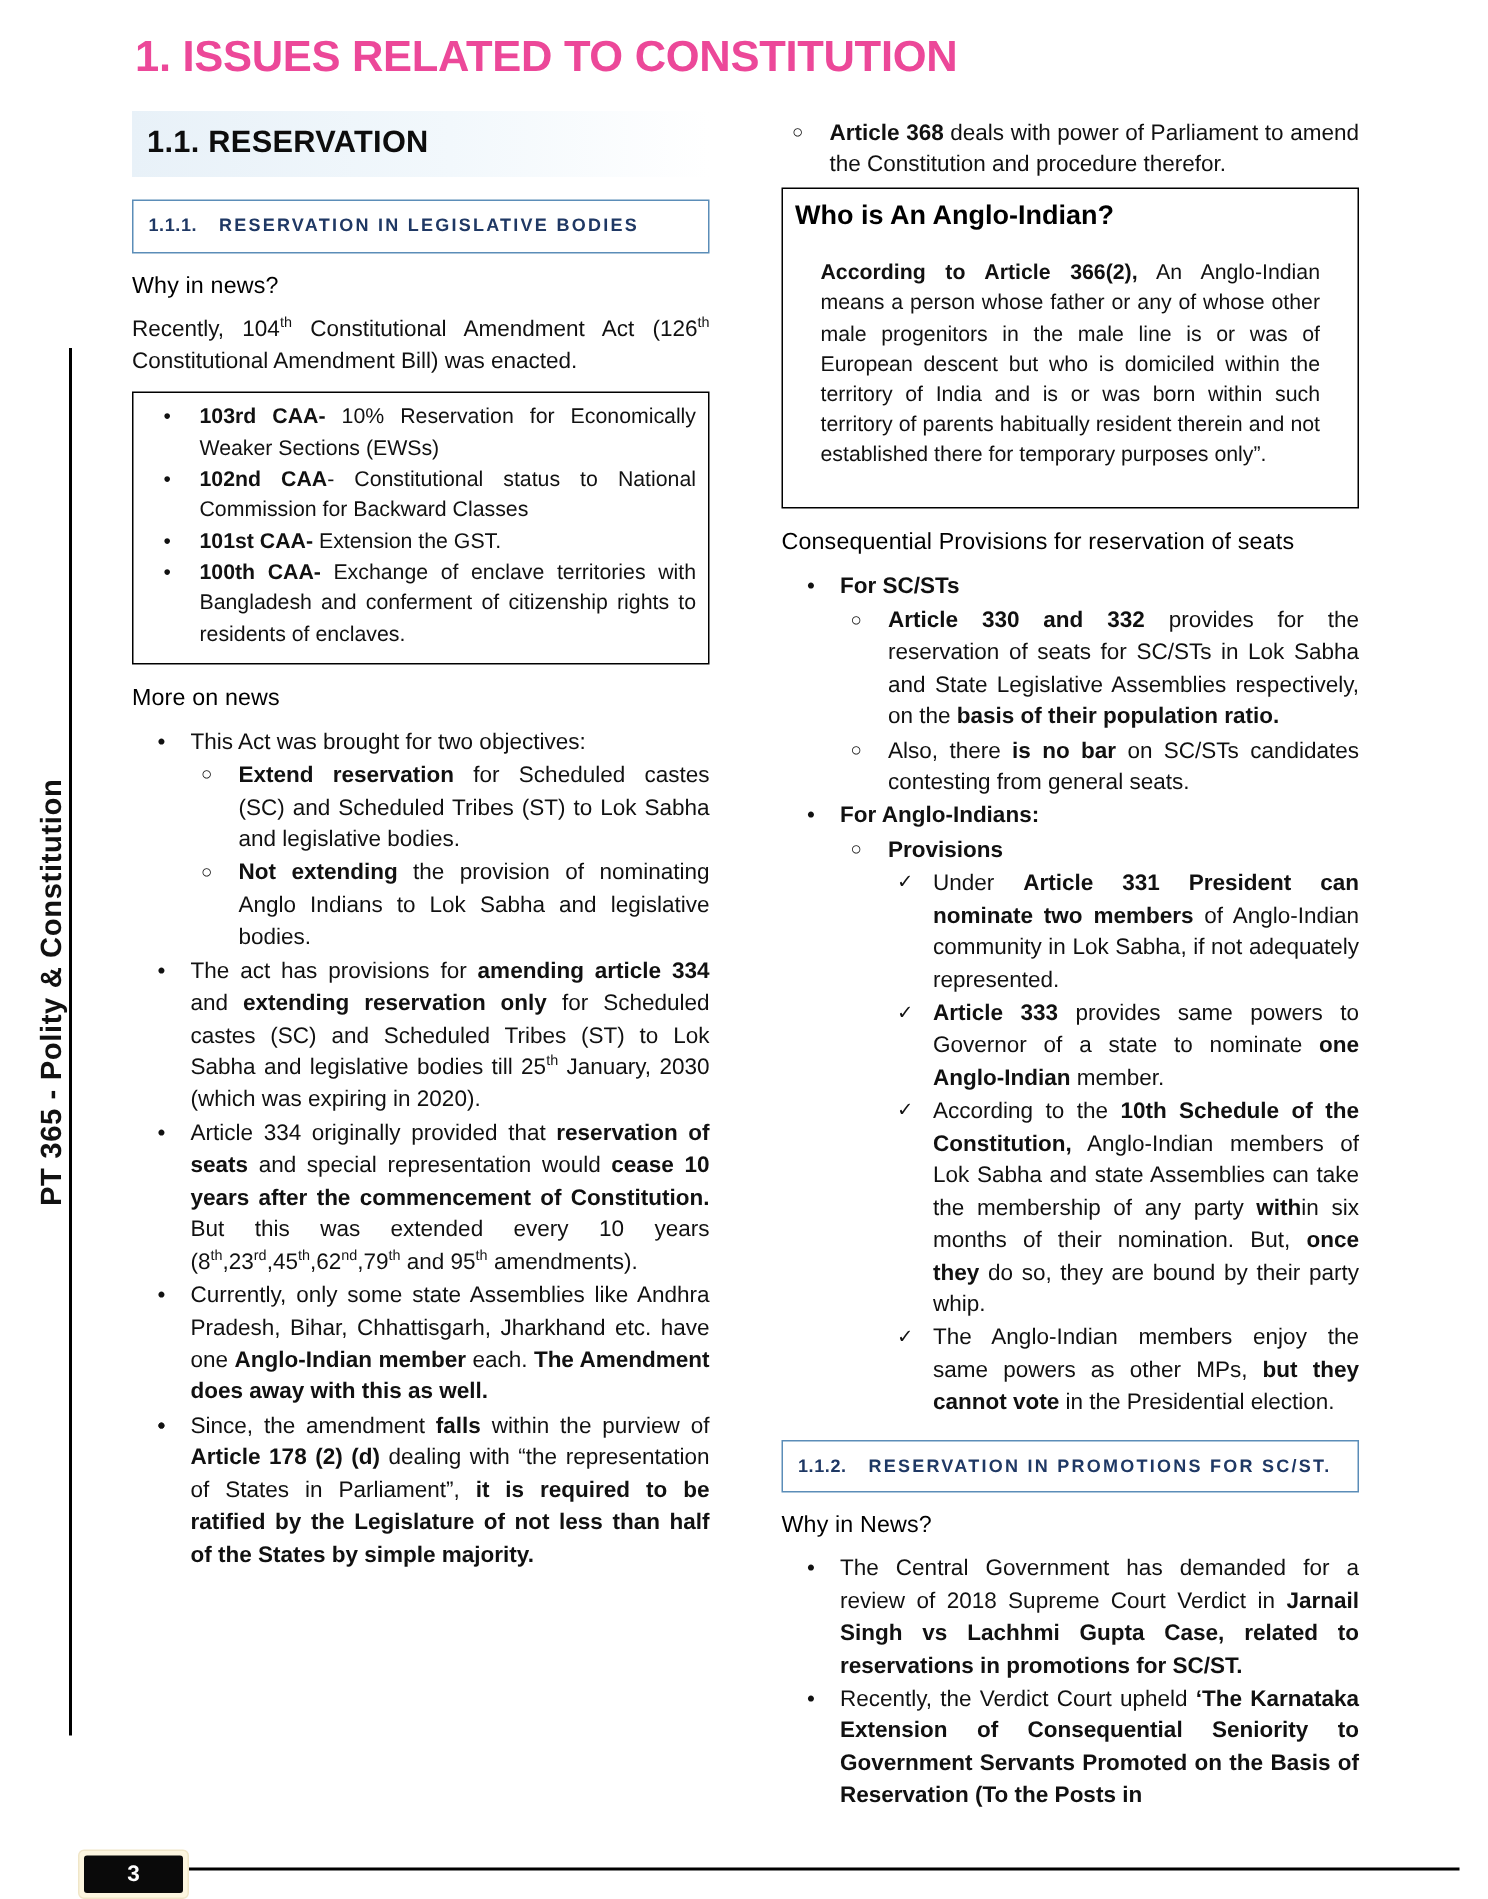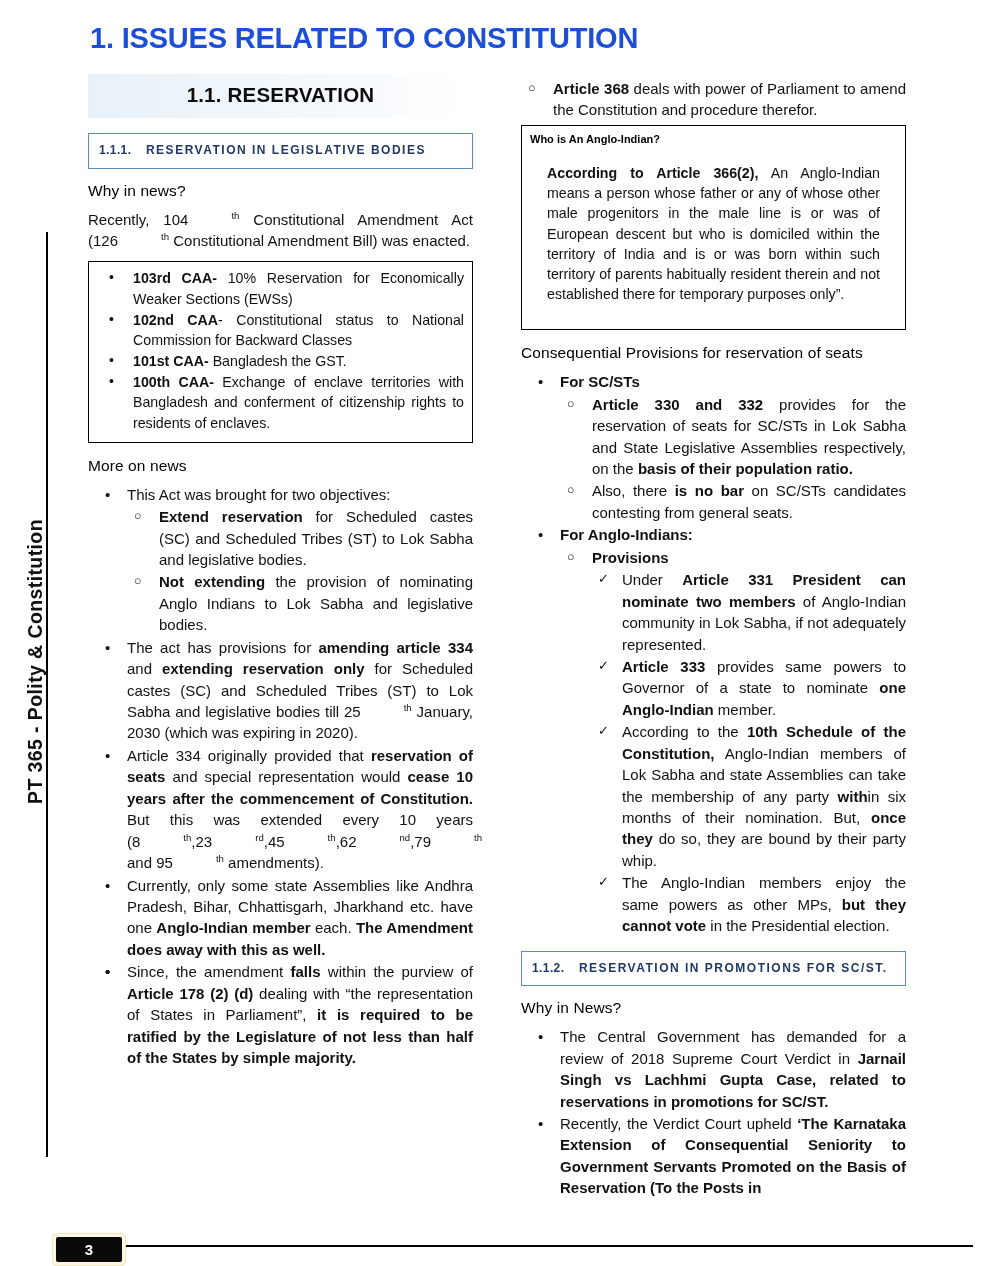--- a/index.html
+++ b/index.html
@@ -38,42 +38,41 @@
   }
 
   
   .doc-title {
     position: absolute;
     left: 90px; top: 22px;
     width: 820px;
     font-size: 29px;
     font-weight: bold;
     letter-spacing: -0.2px;
-    color: #1d4ed8;
+    color: #ec4899;
   }
 
   
   .col {
     position: absolute;
     top: 74px;
     width: 385px;
   }
   .col-left  { left: 88px; }
   .col-right { left: 521px; }
 
   
   .h1-band {
     background: linear-gradient(to right, #e8f1f8 0%, #f2f8fc 55%, #ffffff 100%);
     padding: 9px 10px 11px 10px;
     font-size: 20.5px;
     font-weight: bold;
     letter-spacing: 0.2px;
     color: #0d0d0d;
     margin-bottom: 15px;
-    text-align: center;
   }
   .h2-box {
     border: 1.3px solid #5b8db8;
     padding: 8px 10px 9px 10px;
     font-size: 12px;
     font-weight: bold;
     letter-spacing: 1.5px;
     line-height: 1.38;
     color: #1f3864;
     margin-bottom: 13px;
@@ -90,31 +89,31 @@
   .h3.first { margin-top: 0; }
 
   
   p.body {
     font-size: 15px;
     line-height: 1.43;
     text-align: justify;
     margin: 0 0 10px 0;
     color: #111;
   }
-  sup { font-size: 0.64em; vertical-align: super; line-height: 0; margin-left: 43px; }
+  sup { font-size: 0.64em; vertical-align: super; line-height: 0; }
   b, strong { font-weight: bold; }
 
   
   .infobox {
     border: 1.4px solid #000;
     padding: 6px 8px 8px 8px;
     margin: 4px 0 12px 0;
   }
   .infobox .box-title {
-    font-size: 11px;
+    font-size: 18px;
     font-weight: bold;
     margin-bottom: 2px;
     line-height: 1.3;
   }
   .infobox p.body { font-size: 14.2px; line-height: 1.42; margin: 17px; }
 
   
   ul.lvl {
     list-style: none;
     margin: 0;
@@ -201,21 +200,21 @@
     </div>
 
     <div class="h3 first">Why in news?</div>
 
     <p class="body"><span>Recently, 104</span><sup>th</sup><span> Constitutional Amendment Act (126</span><sup>th</sup><span> Constitutional Amendment Bill) was enacted.</span></p>
 
     <div class="infobox">
       <ul class="lvl l1">
         <li><span class="bul">•</span><b>103rd CAA-</b><span> 10% Reservation for Economically Weaker Sections (EWSs)</span></li>
         <li><span class="bul">•</span><b>102nd CAA</b><span>- Constitutional status to National Commission for Backward Classes</span></li>
-        <li><span class="bul">•</span><b>101st CAA-</b><span> Bangladesh the GST.</span></li>
+        <li><span class="bul">•</span><b>101st CAA-</b><span> Extension the GST.</span></li>
         <li><span class="bul">•</span><b>100th CAA-</b><span> Exchange of enclave territories with Bangladesh and conferment of citizenship rights to residents of enclaves.</span></li>
       </ul>
     </div>
 
     <div class="h3">More on news</div>
 
     <ul class="lvl l1">
       <li>
         <span class="bul">•</span>
         <span>This Act was brought for two objectives:</span>

